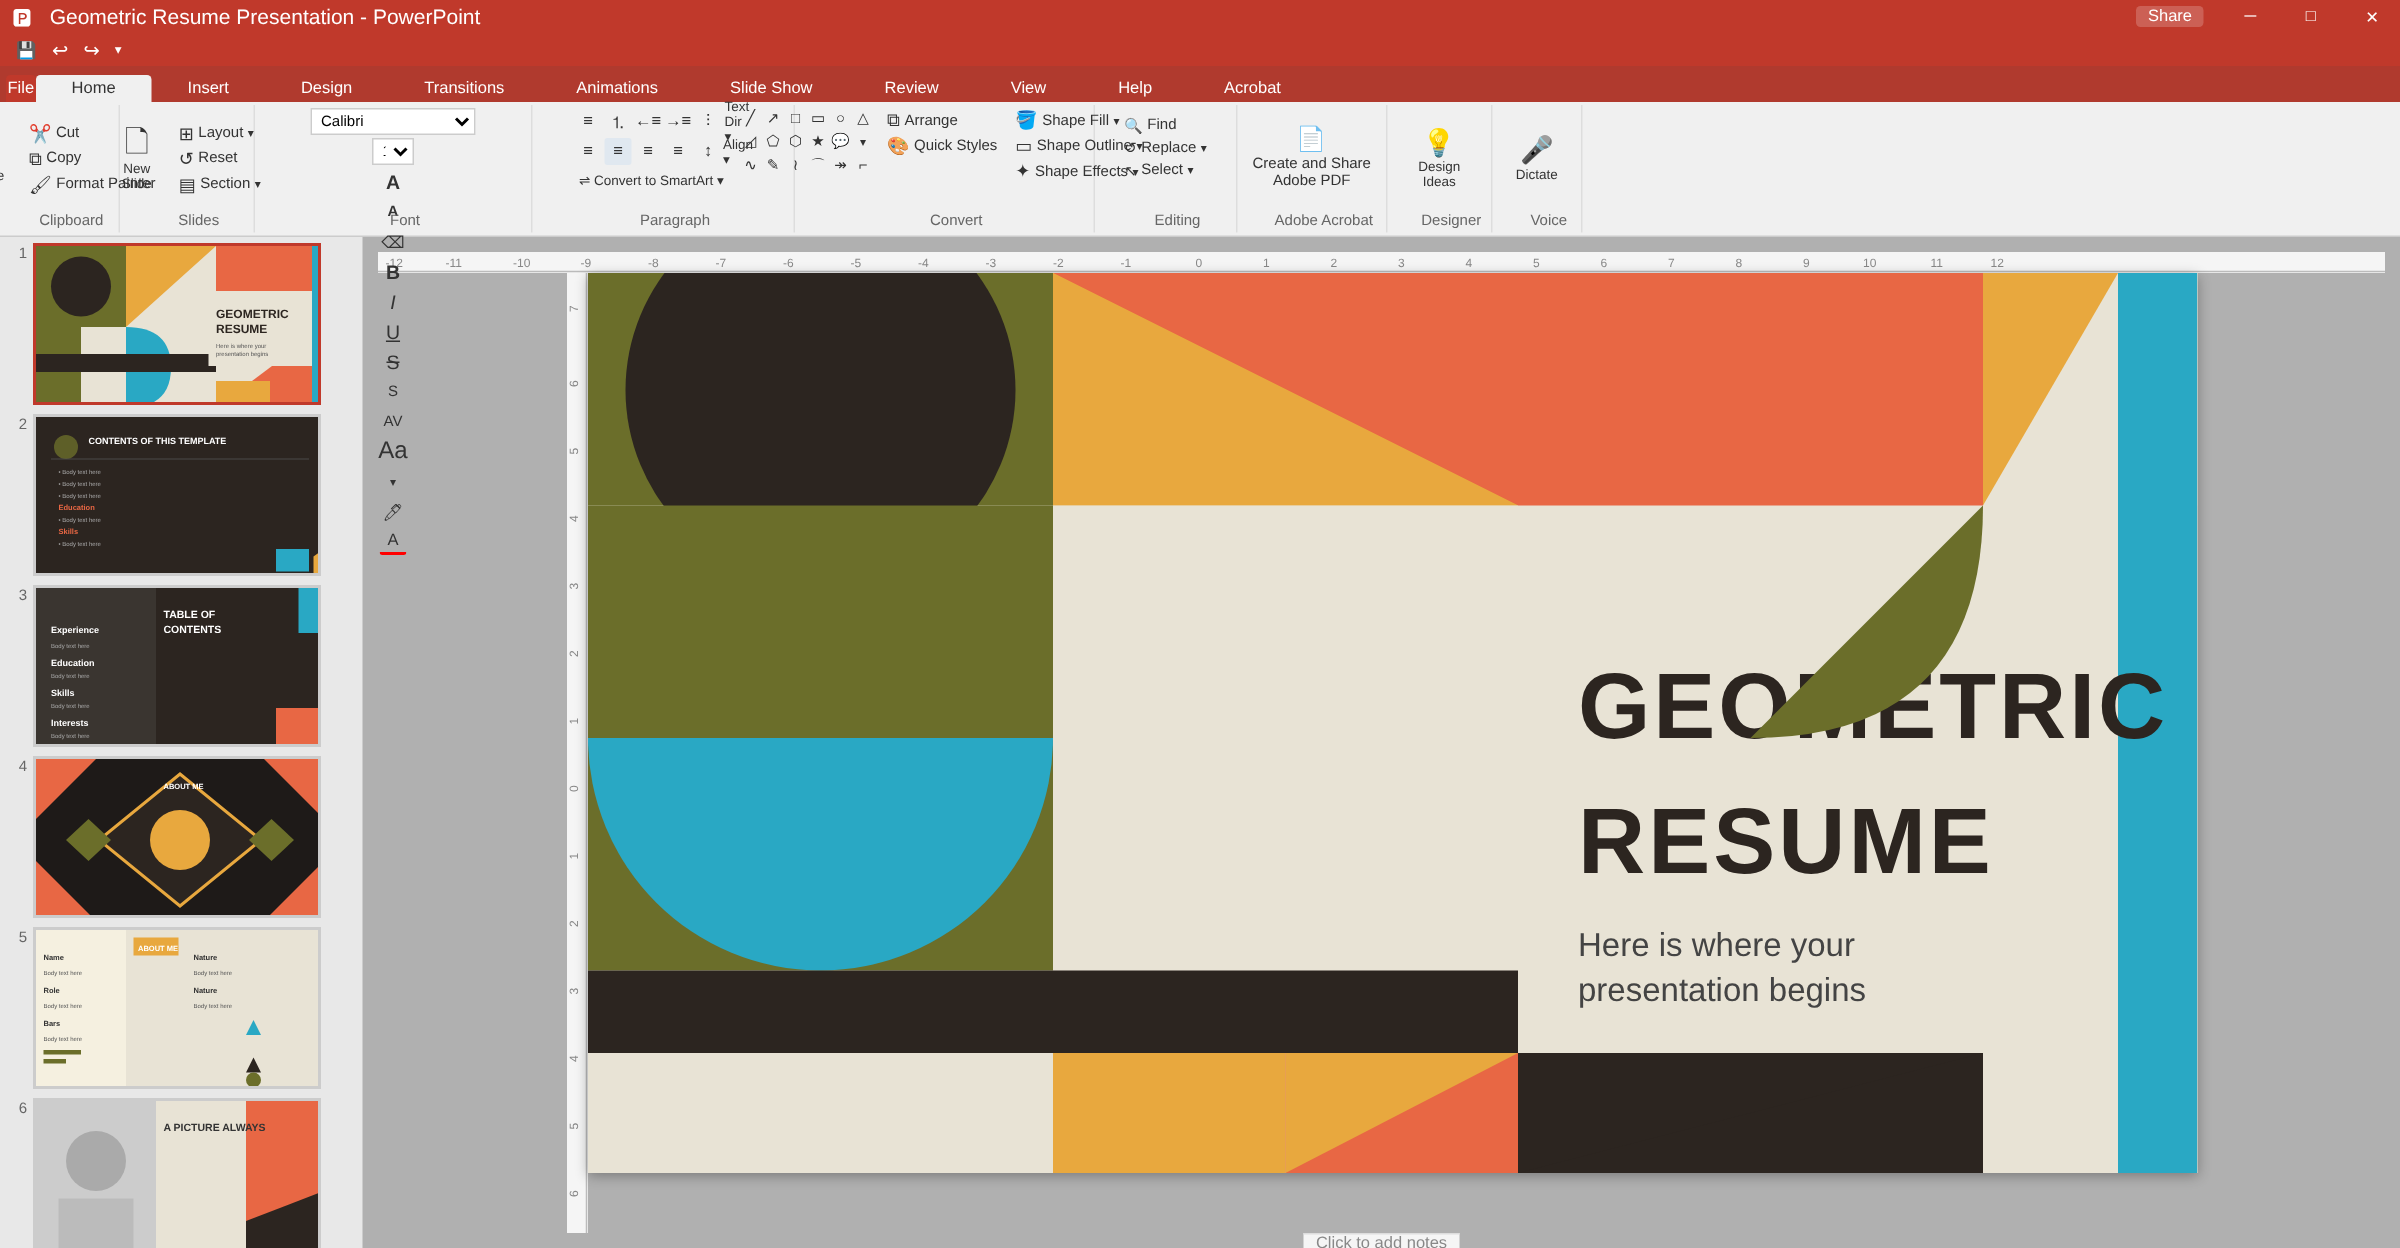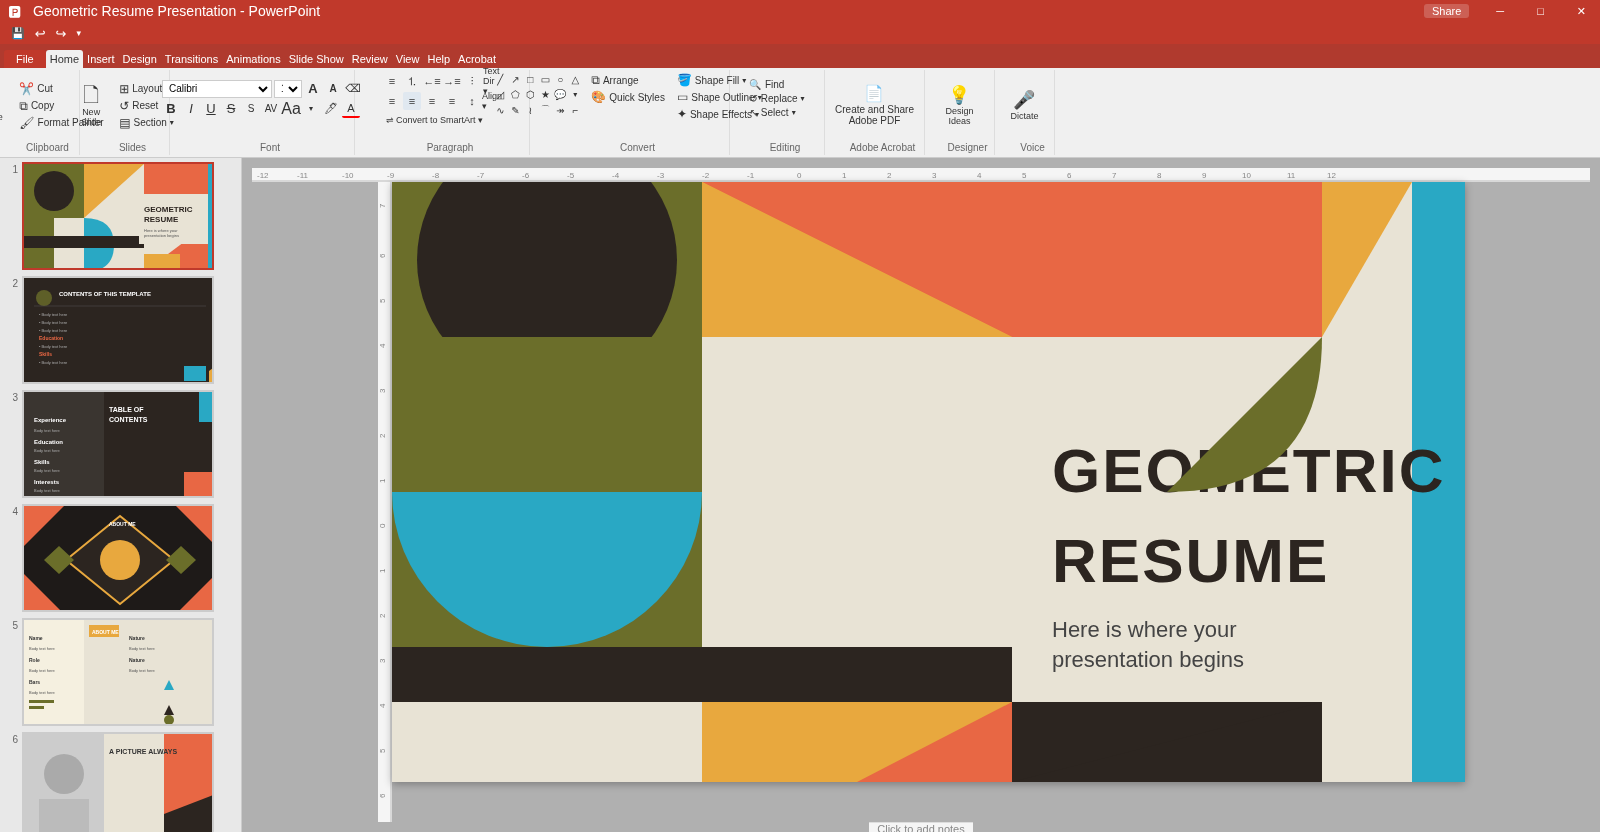--- a/index.html
+++ b/index.html
@@ -21,21 +21,21 @@
 
     
     .ribbon-tabs {
       height: 24px;
       background: #b03a2e;
       display: flex;
       align-items: flex-end;
       padding-left: 4px;
     }
     .ribbon-tab {
-      padding: 3px 4px;
+      padding: 3px 24px;
       font-size: 11px;
       color: white;
       cursor: pointer;
       border-radius: 3px 3px 0 0;
     }
     .ribbon-tab.active {
       background: #f0f0f0;
       color: #333;
     }
 
@@ -107,21 +107,21 @@
     }
     .ribbon-small-btn .sm-icon { font-size: 12px; }
 
     
     .font-controls {
       display: flex;
       flex-direction: column;
       gap: 2px;
       padding-bottom: 14px;
     }
-    .font-row { display: flex; align-items: center; gap: 2px; }
+    .font-row { display: flex; align-items: center; gap: 2px; flex-direction: column; }
     .font-select {
       height: 18px;
       font-size: 10px;
       border: 1px solid #ccc;
       background: white;
       padding: 0 2px;
     }
     .font-size-select { width: 28px; }
     .font-name-select { width: 110px; }
 
@@ -300,21 +300,21 @@
 </div>
 
 <div class="qat">
   <span class="qat-btn" style="font-size:11px;">💾</span>
   <span class="qat-btn">↩</span>
   <span class="qat-btn">↪</span>
   <span class="qat-btn" style="font-size:9px;">▾</span>
 </div>
 
 <div class="ribbon-tabs">
-  <div class="ribbon-tab" style="background:#c0392b;color:white;padding:3px 12px;">File</div>
+  <div class="ribbon-tab" style="background:#c0392b;color:white;padding:3px 1px;">File</div>
   <div class="ribbon-tab active">Home</div>
   <div class="ribbon-tab">Insert</div>
   <div class="ribbon-tab">Design</div>
   <div class="ribbon-tab">Transitions</div>
   <div class="ribbon-tab">Animations</div>
   <div class="ribbon-tab">Slide Show</div>
   <div class="ribbon-tab">Review</div>
   <div class="ribbon-tab">View</div>
   <div class="ribbon-tab">Help</div>
   <div class="ribbon-tab">Acrobat</div>

